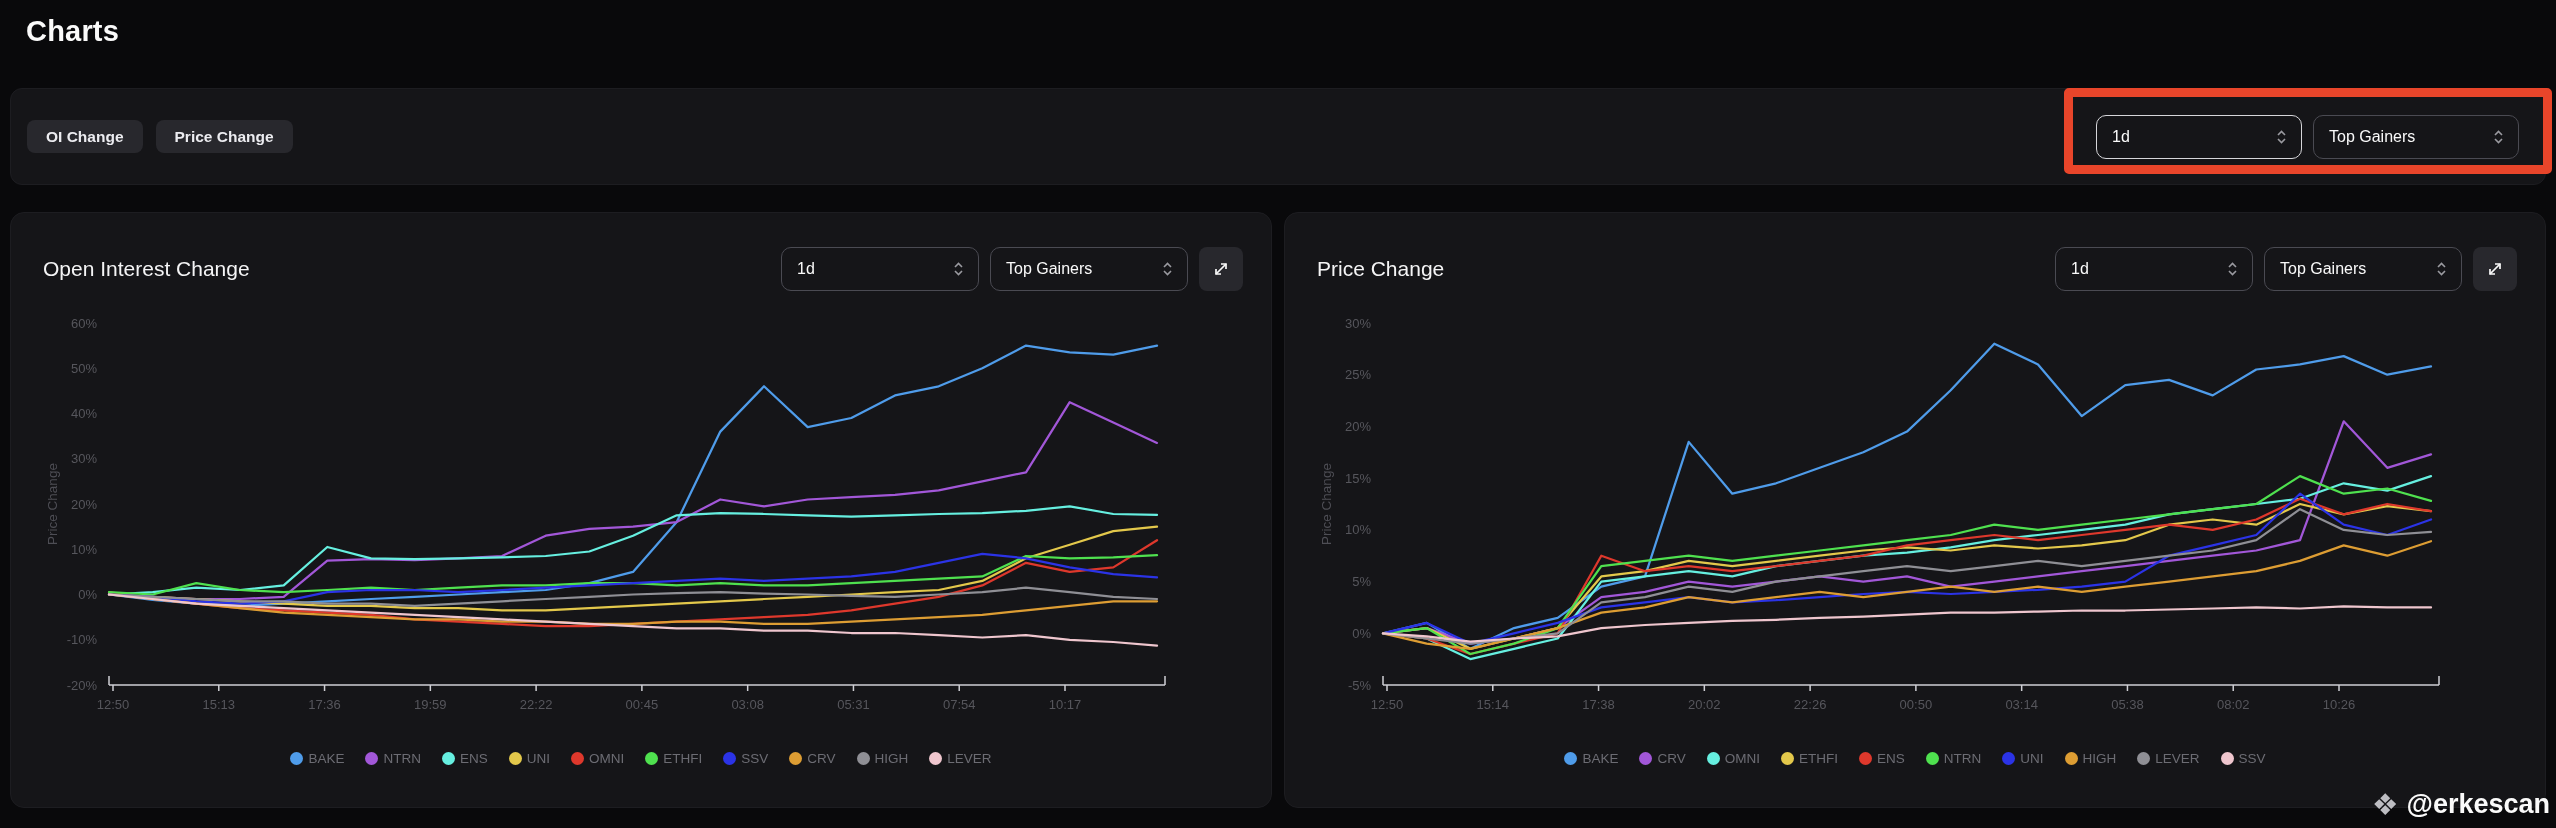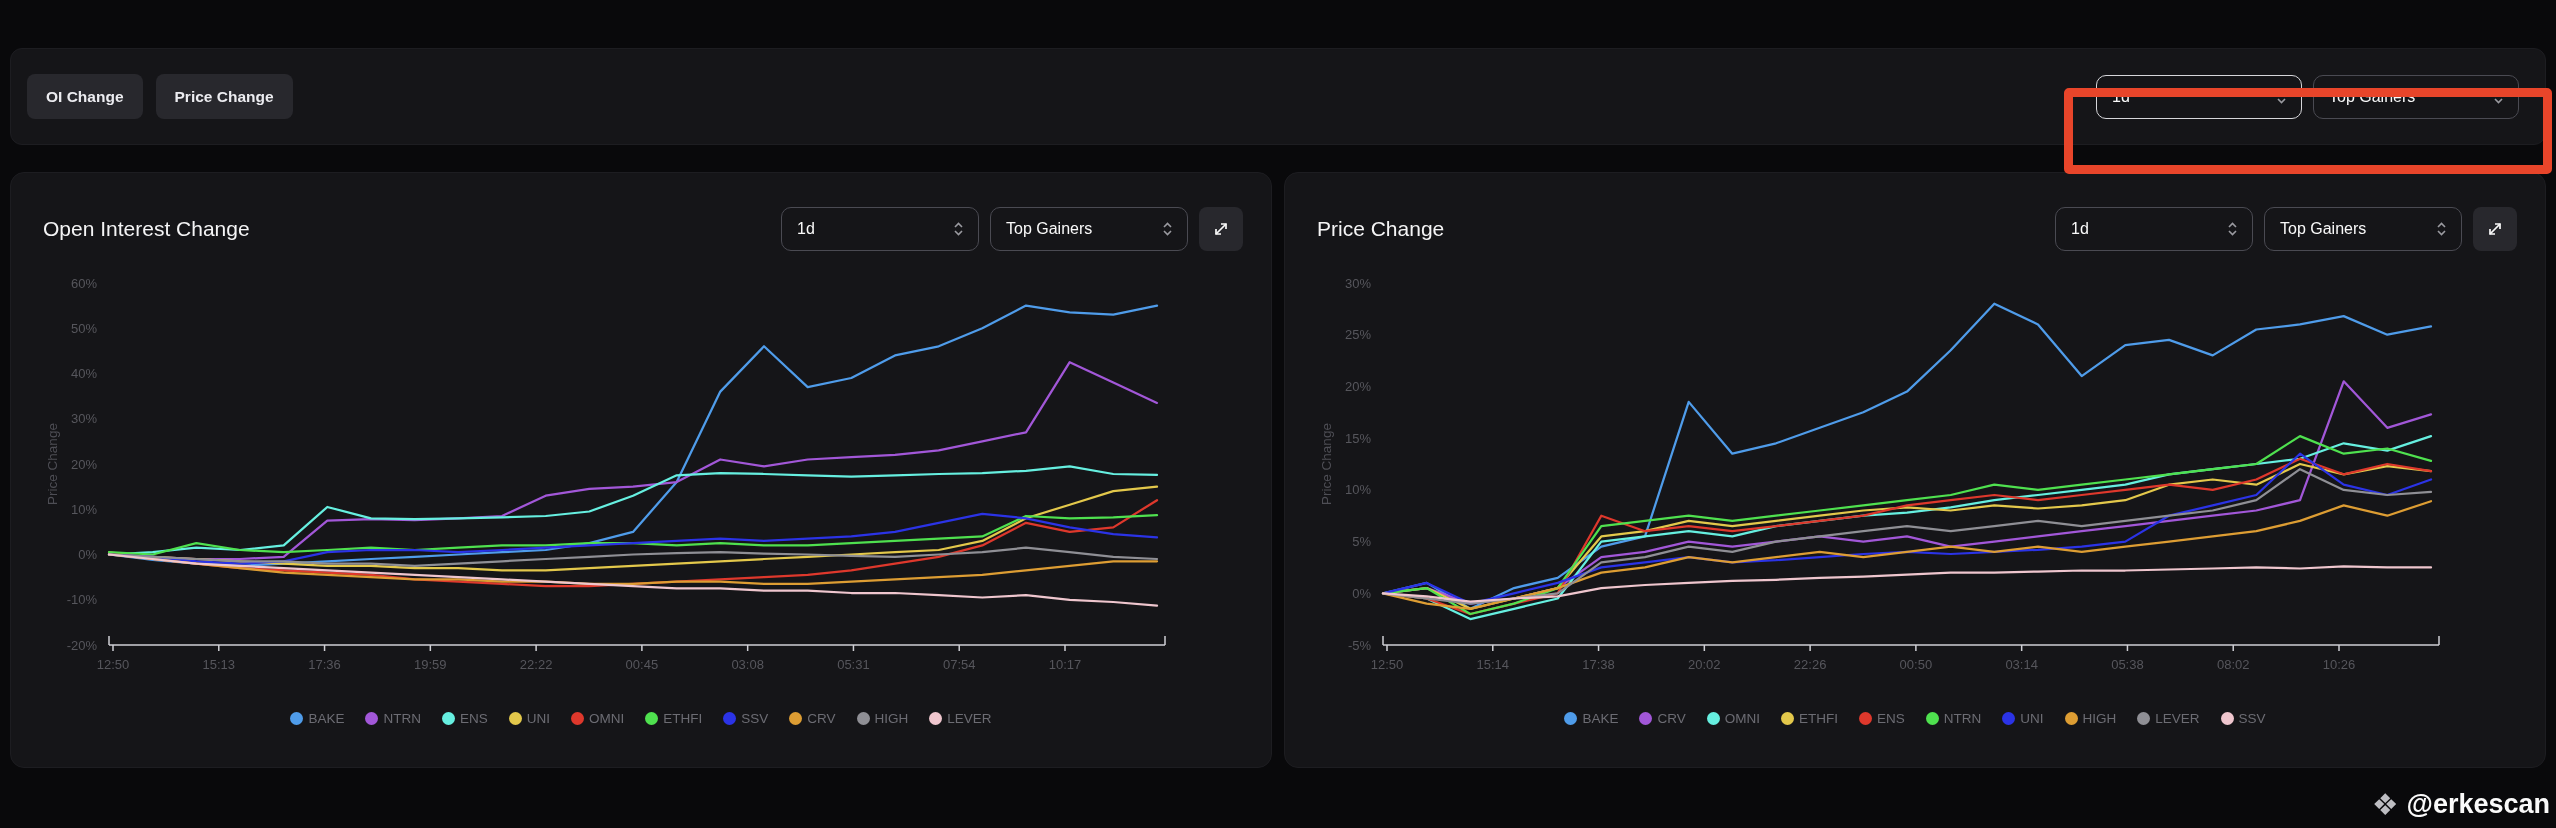--- a/index.html
+++ b/index.html
@@ -9,21 +9,21 @@
   .app { position:relative; width:2556px; height:828px; padding:10px 10px 0; }
 
   .page-title { font-size:29px; font-weight:700; letter-spacing:.2px;
                 margin:2px 0 0 16px; line-height:38px; color:#fafafa; }
 
   .toolbar { position:relative; margin-top:38px; height:97px; background:#151518;
              border:1px solid #1d1d21; border-radius:12px;
              display:flex; align-items:center; padding:0 26px 0 16px; }
   .seg-group { display:flex; gap:13px; }
   .seg-btn { background:#28282d; color:#ececf0; border:none; border-radius:8px;
-             height:45px; padding:0 19px; font-size:15.5px; font-weight:600;
+             height:33px; padding:0 19px; font-size:15.5px; font-weight:600;
              font-family:inherit; cursor:pointer; }
   .toolbar-spacer { flex:1; }
   .controls { display:flex; gap:11px; align-items:center; }
 
   .select { display:flex; align-items:center; justify-content:space-between;
             width:206px; height:44px; padding:0 13px 0 15px;
             border:1px solid #4a4a52; border-radius:10px; background:transparent;
             font-size:16px; color:#fafafa; cursor:pointer; }
   .select.bright { border:1.5px solid #d6d6da; }
   .select .chev { flex:0 0 auto; margin-left:8px; }
@@ -55,20 +55,21 @@
   .watermark { position:absolute; right:6px; bottom:8px; display:flex; align-items:center;
                gap:8px; z-index:6; }
   .watermark-icon { font-size:30px; color:#bdbdc2; line-height:30px; }
   .watermark-text { font-size:27px; font-weight:600; color:#fafafa; }
 </style>
 </head>
 <body>
 
 <div class="app">
 
+  <h1 class="page-title">Charts</h1>
 
   <div class="toolbar">
     <div class="seg-group">
       <button class="seg-btn">OI Change</button>
       <button class="seg-btn">Price Change</button>
     </div>
     <div class="toolbar-spacer"></div>
     <div class="controls">
       <div class="select bright">
         <span>1d</span>

